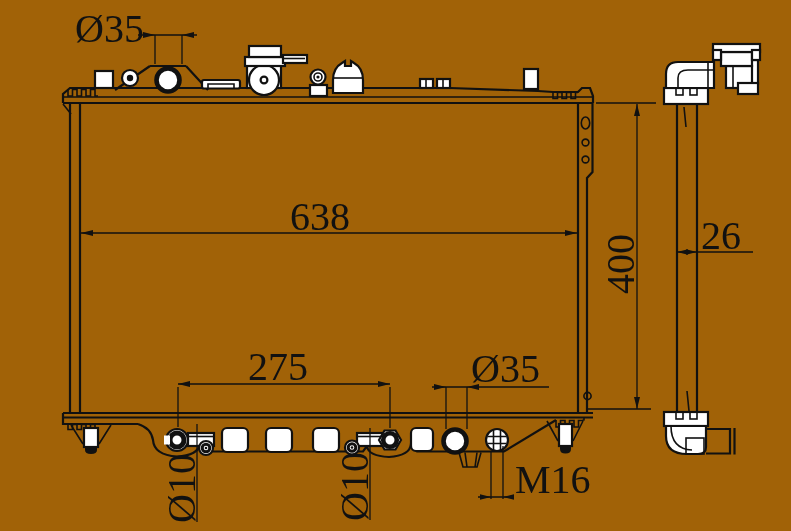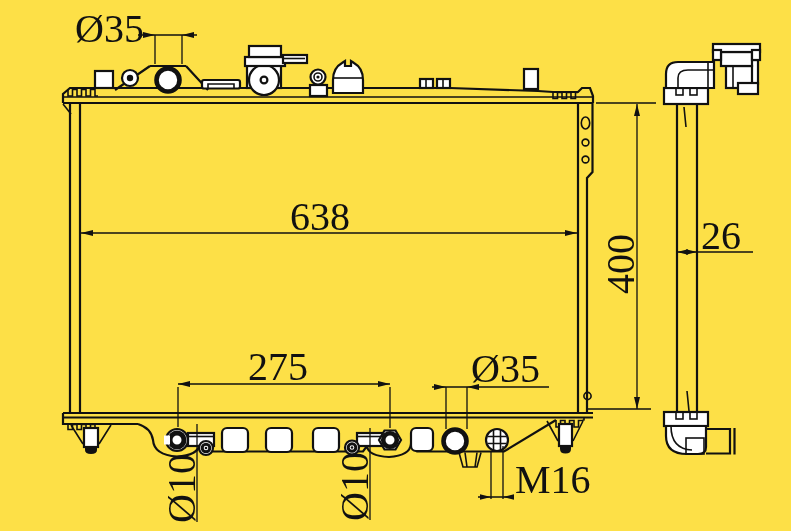--- a/index.html
+++ b/index.html
@@ -1,16 +1,16 @@
 <!DOCTYPE html>
 <html><head>
 <meta charset="utf-8">
 <style>
   html,body{margin:0;padding:0;background:#fff;}
-  #stage{position:relative;width:791px;height:531px;background:#fde047;overflow:hidden;
+  #stage{position:relative;width:791px;height:531px;background:#a16207;overflow:hidden;
          font-family:"Liberation Serif",serif;}
   svg{display:block;}
   .part{stroke:#111;stroke-width:2.2;fill:none;stroke-linejoin:miter;stroke-linecap:butt;}
   .partw{stroke:#111;stroke-width:2.2;fill:#fff;}
   .thin{stroke:#111;stroke-width:1.6;fill:none;}
   .dim{stroke:#111;stroke-width:1.3;fill:none;}
   .arrow{fill:#111;stroke:none;}
   .dimtext{font-family:"Liberation Serif",serif;font-size:40px;fill:#111;}
   .solid{fill:#111;stroke:none;}
 </style>

